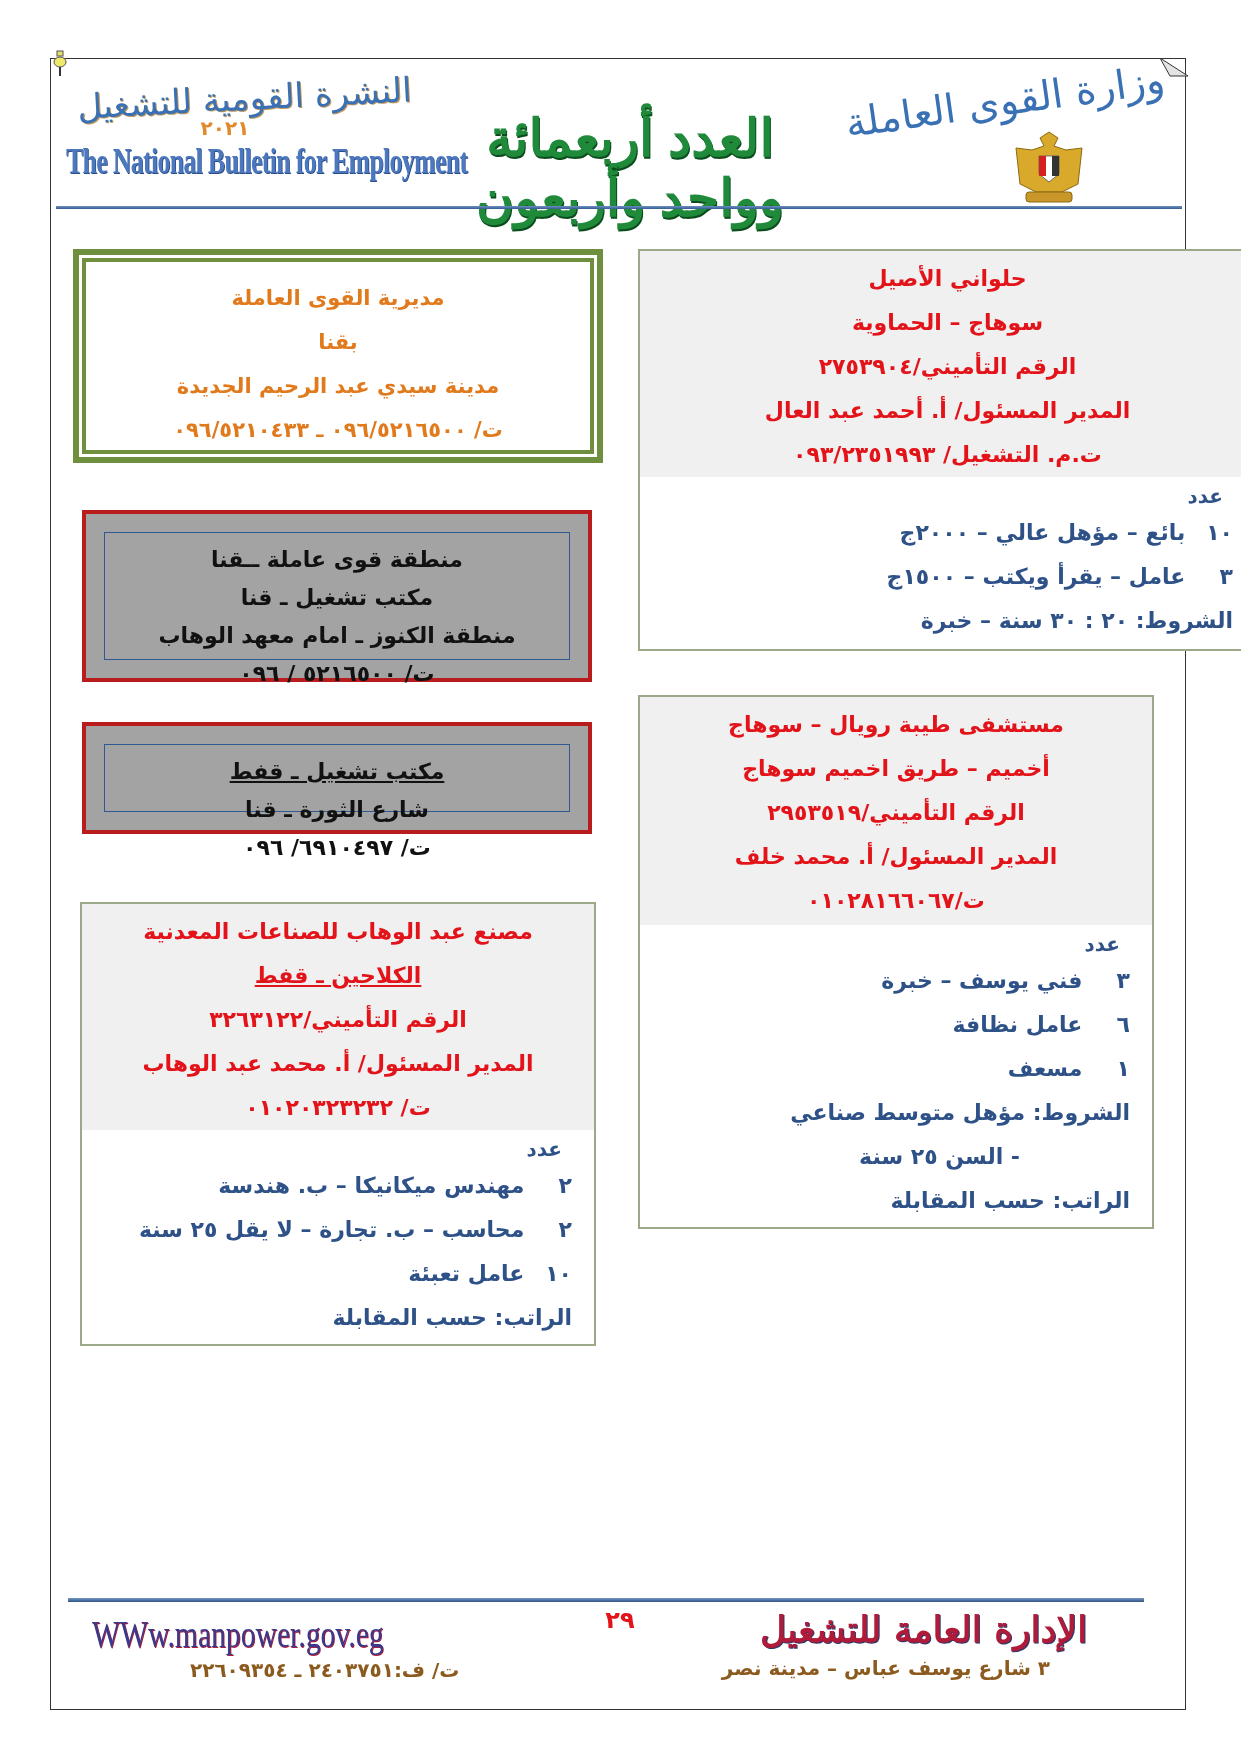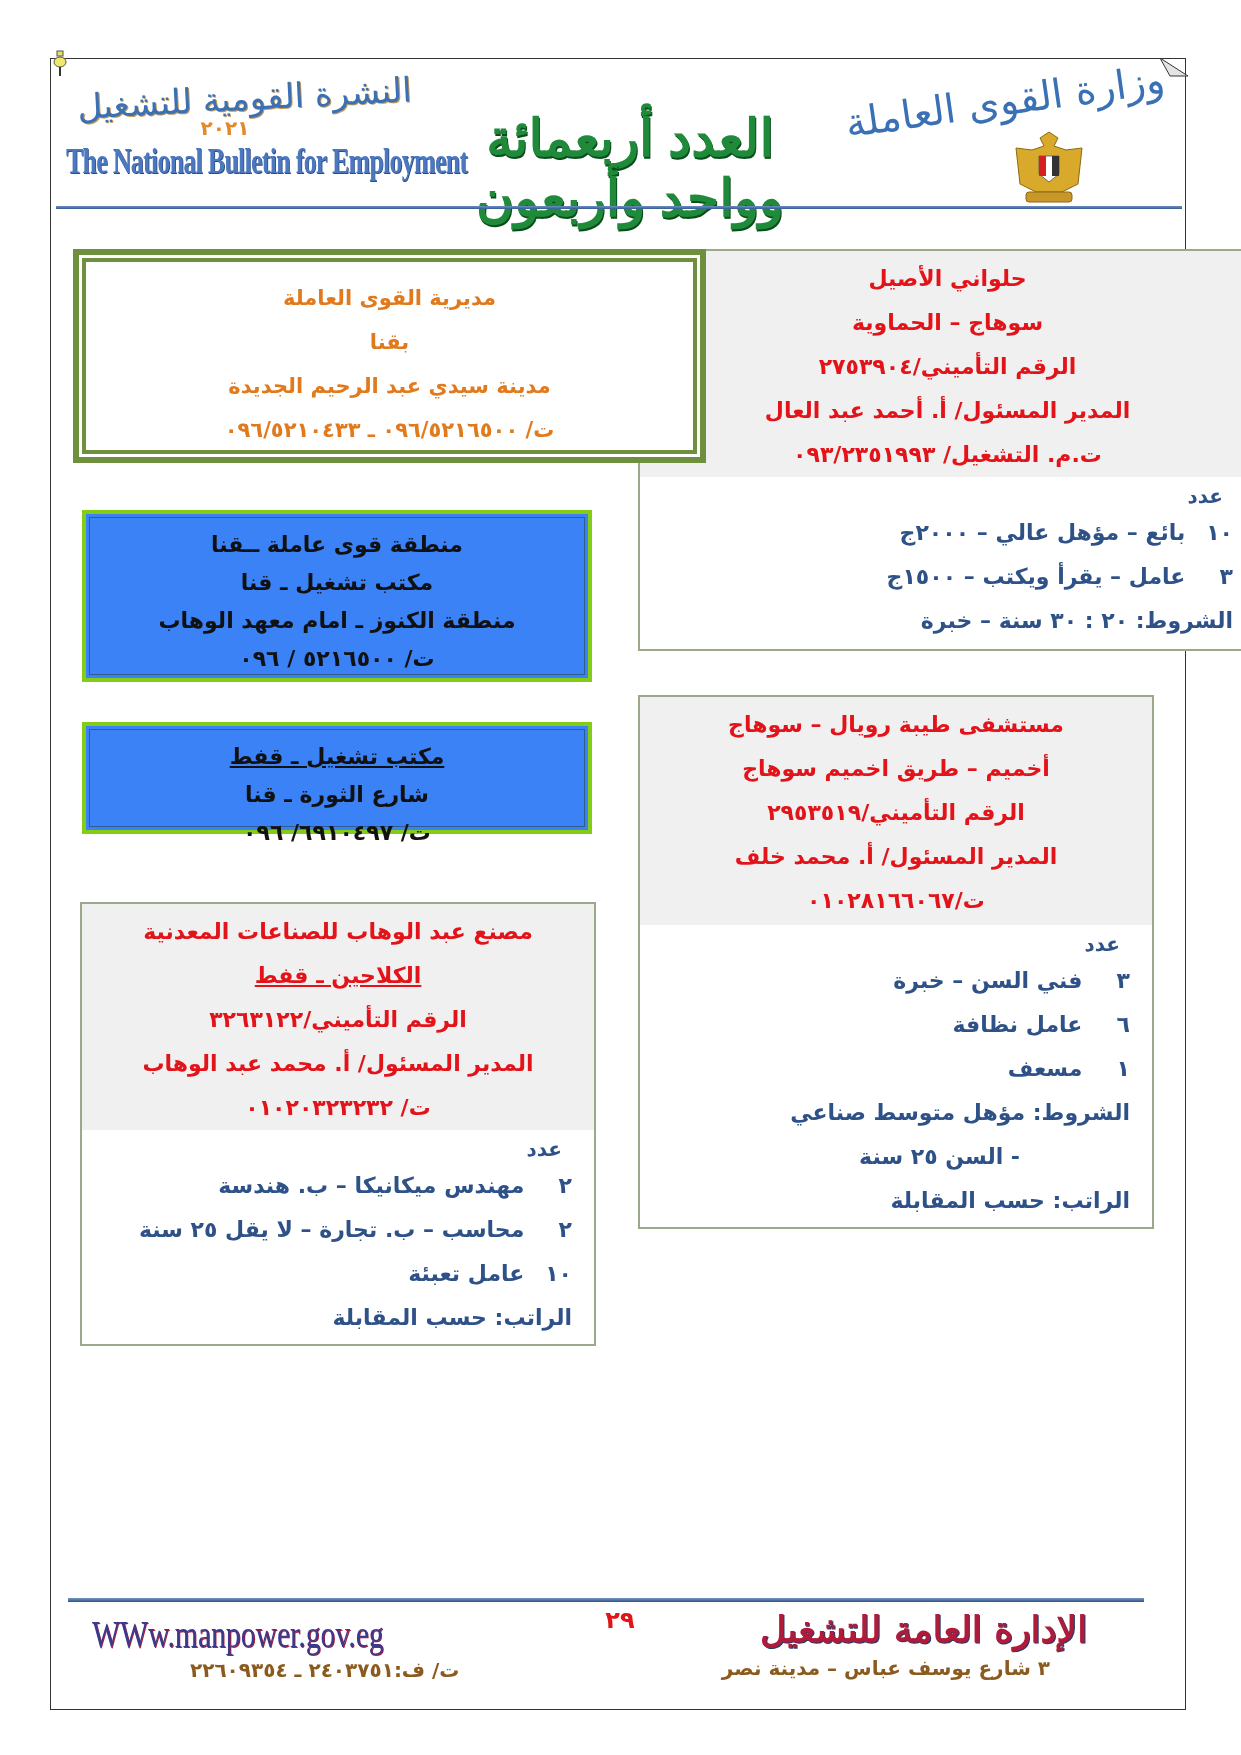--- a/index.html
+++ b/index.html
@@ -57,27 +57,27 @@
     .box .line { display: block; text-align: center; white-space: nowrap; }
     .gray-top { background: #f0f0f0; }
     .company-box { border: 2px solid #9ca88a; background: #fff; }
     .company-box .head { padding-top: 6px; }
     .company-box .head .line { color: #e3131a; font-size: 22px; line-height: 44px; }
     .company-box .body { padding: 4px 22px 8px 16px; }
     .company-box .body .line { text-align: right; color: #2e5288; font-size: 22px; line-height: 44px; }
     .company-box .body .count-label { font-size: 20px; line-height: 30px; padding-right: 10px; }
     .num { display: inline-block; min-width: 40px; }
     .olive-box {
-      left: 73px; top: 249px; width: 633px; height: 214px;
+      left: 73px; top: 249px; width: 530px; height: 214px;
       border: 6px solid #6e8f3d; padding: 3px; background: #fff;
     }
     .olive-inner { border: 4px solid #6e8f3d; height: 100%; box-sizing: border-box; padding-top: 14px; }
     .olive-inner .line { color: #e17a1c; font-size: 21px; line-height: 44px; }
     .blue-box {
-      border: 4px solid #84cc16; padding: 3px; background: #3b82f6;
+      border: 4px solid #b91c1c; padding: 18px; background: #a3a3a3;
     }
     .blue-inner { border: 1.5px solid #2f5a92; height: 100%; box-sizing: border-box; padding-top: 8px; }
     .blue-inner .line { color: #111; font-size: 22px; line-height: 38px; }
     
     .ftr-rule {
       position: absolute; left: 68px; top: 1598px; width: 1076px; height: 4px;
       background: linear-gradient(#7496c4, #2f5588);
     }
     .ftr-url {
       position: absolute; left: 92px; top: 1612px; font-family: "Liberation Serif", serif;
@@ -148,21 +148,21 @@
 <div class="box company-box" style="left:638px; top:695px; width:516px; height:534px;">
   <div class="head gray-top" style="height:222px;">
     <span class="line">مستشفى طيبة رويال – سوهاج</span>
     <span class="line">أخميم – طريق اخميم سوهاج</span>
     <span class="line">الرقم التأميني/٢٩٥٣٥١٩</span>
     <span class="line">المدير المسئول/ أ. محمد خلف</span>
     <span class="line">ت/٠١٠٢٨١٦٦٠٦٧</span>
   </div>
   <div class="body">
     <span class="line count-label">عدد</span>
-    <span class="line"><span class="num">٣</span> <span>فني السن – خبرة</span></span>
+    <span class="line"><span class="num">٣</span> <span>فني يوسف – خبرة</span></span>
     <span class="line"><span class="num">٦</span> <span>عامل نظافة</span></span>
     <span class="line"><span class="num">١</span> <span>مسعف</span></span>
     <span class="line">الشروط: مؤهل متوسط صناعي</span>
     <span class="line" style="padding-right:110px;">- السن ٢٥ سنة</span>
     <span class="line">الراتب: حسب المقابلة</span>
   </div>
 </div>
 
 <div class="box olive-box">
   <div class="olive-inner">

